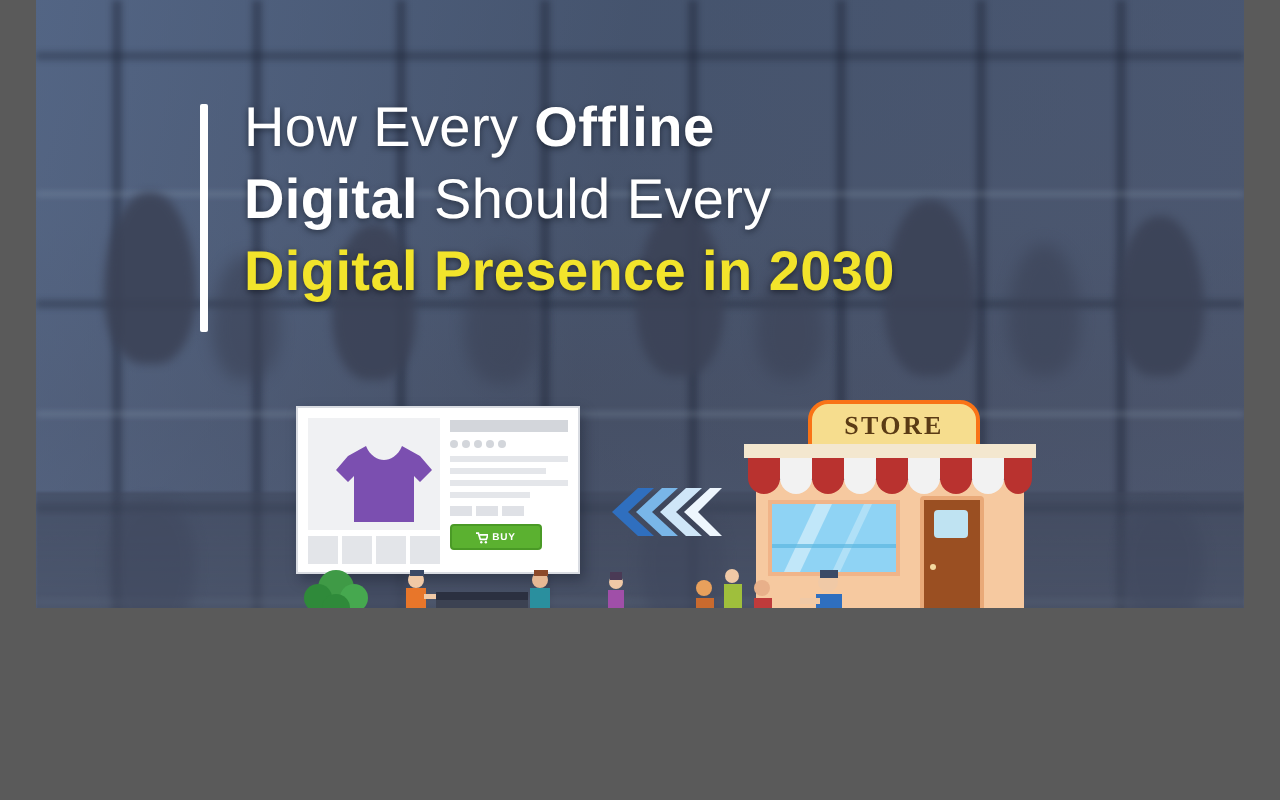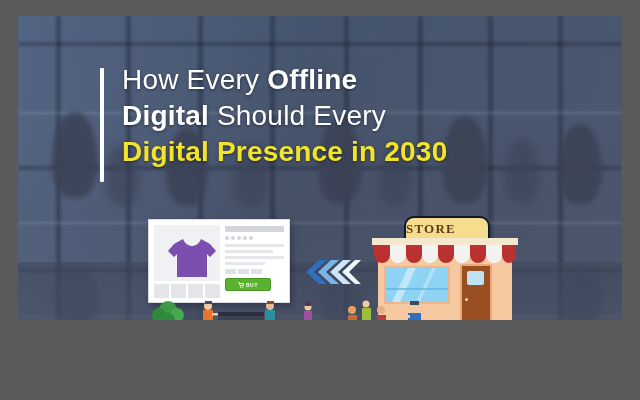--- a/index.html
+++ b/index.html
@@ -1,18 +1,18 @@
 <!DOCTYPE html>
 <html><head>
 <meta charset="utf-8">
 <style>
   html,body{margin:0;padding:0;background:#5a5a5a;}
   body{width:640px;height:400px;overflow:hidden;font-family:"Liberation Sans",sans-serif;}
 
-  .stage{position:relative;width:640px;height:304px;background:#7f1d1d;overflow:hidden;margin-top:16px;}
+  .stage{position:relative;width:640px;height:304px;background:#7f1d1d;overflow:hidden;}
 
   
   .bg{position:absolute;left:18px;top:0;width:604px;height:400px;overflow:hidden;
       background:linear-gradient(180deg,#4a5a75 0%,#4d5a72 28%,#4b5469 52%,#515b72 74%,#5a6274 100%);}
   .bg-wash{position:absolute;inset:0;
       background:linear-gradient(100deg,rgba(90,110,145,.55) 0%,rgba(60,72,96,.35) 45%,rgba(75,85,110,.5) 100%);}
   .mullion{position:absolute;top:0;bottom:0;width:5px;background:rgba(30,38,55,.45);filter:blur(1.5px);}
   .hband{position:absolute;left:0;right:0;height:4px;background:rgba(28,36,52,.38);filter:blur(1.6px);}
   .hband.light{background:rgba(168,185,210,.28);height:2px;}
   .floor{position:absolute;left:0;right:0;top:246px;bottom:0;
@@ -51,22 +51,22 @@
   .buy{width:44px;height:11px;background:#5bb130;border:1px solid #4a9a26;border-radius:2px;
        display:flex;align-items:center;justify-content:center;gap:2px;}
   .buy .lbl{font-size:5px;font-weight:700;color:#ffffff;letter-spacing:.4px;}
 
   
   .arrows{position:absolute;left:305px;top:243px;width:56px;height:26px;}
 
   
   .store{position:absolute;left:372px;top:200px;width:146px;height:132px;}
   .store-sign{position:absolute;left:32px;top:0;width:82px;height:22px;background:#f6dd8e;
-              border:2px solid #0f172a;border-radius:10px 10px 3px 3px;
-              display:flex;align-items:center;justify-content:flex-start;}
+              border:2px solid #f97316;border-radius:10px 10px 3px 3px;
+              display:flex;align-items:center;justify-content:center;}
   .store-sign .txt{font-family:"Liberation Serif",serif;font-size:13px;font-weight:700;color:#5a3b15;letter-spacing:1.2px;}
   .store-body{position:absolute;left:6px;top:40px;width:134px;height:86px;background:#f6c9a0;border-radius:2px;}
   .store-base{position:absolute;left:2px;top:118px;width:142px;height:10px;background:#e9b688;}
   .win{position:absolute;left:12px;top:50px;width:62px;height:34px;background:#8fd3f4;border:2px solid #f0b489;}
   .win-g{position:absolute;inset:0;overflow:hidden;}
   .door{position:absolute;left:88px;top:48px;width:28px;height:64px;background:#9a4f22;border:2px solid #e9a978;border-radius:2px 2px 0 0;}
   .door-win{position:absolute;left:5px;top:5px;width:17px;height:14px;background:#bfe3f2;border-radius:2px;}
   .knob{position:absolute;left:3px;top:32px;width:3px;height:3px;border-radius:50%;background:#f3d9a0;}
 
   .logo{position:absolute;left:593px;top:366px;width:20px;height:17px;background:#a640d8;border-radius:2px;

